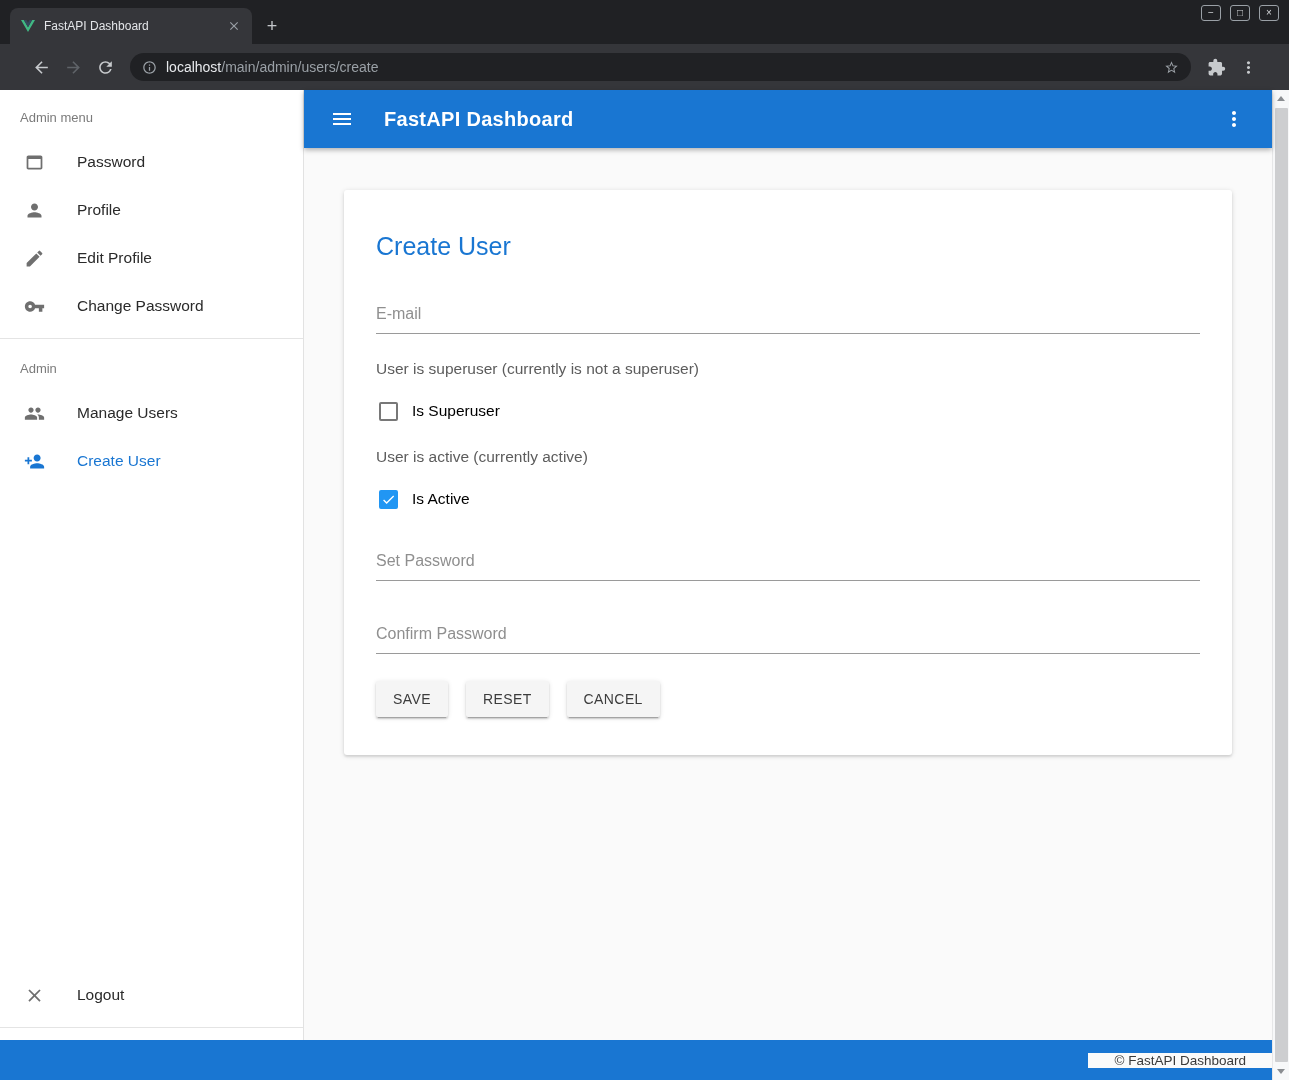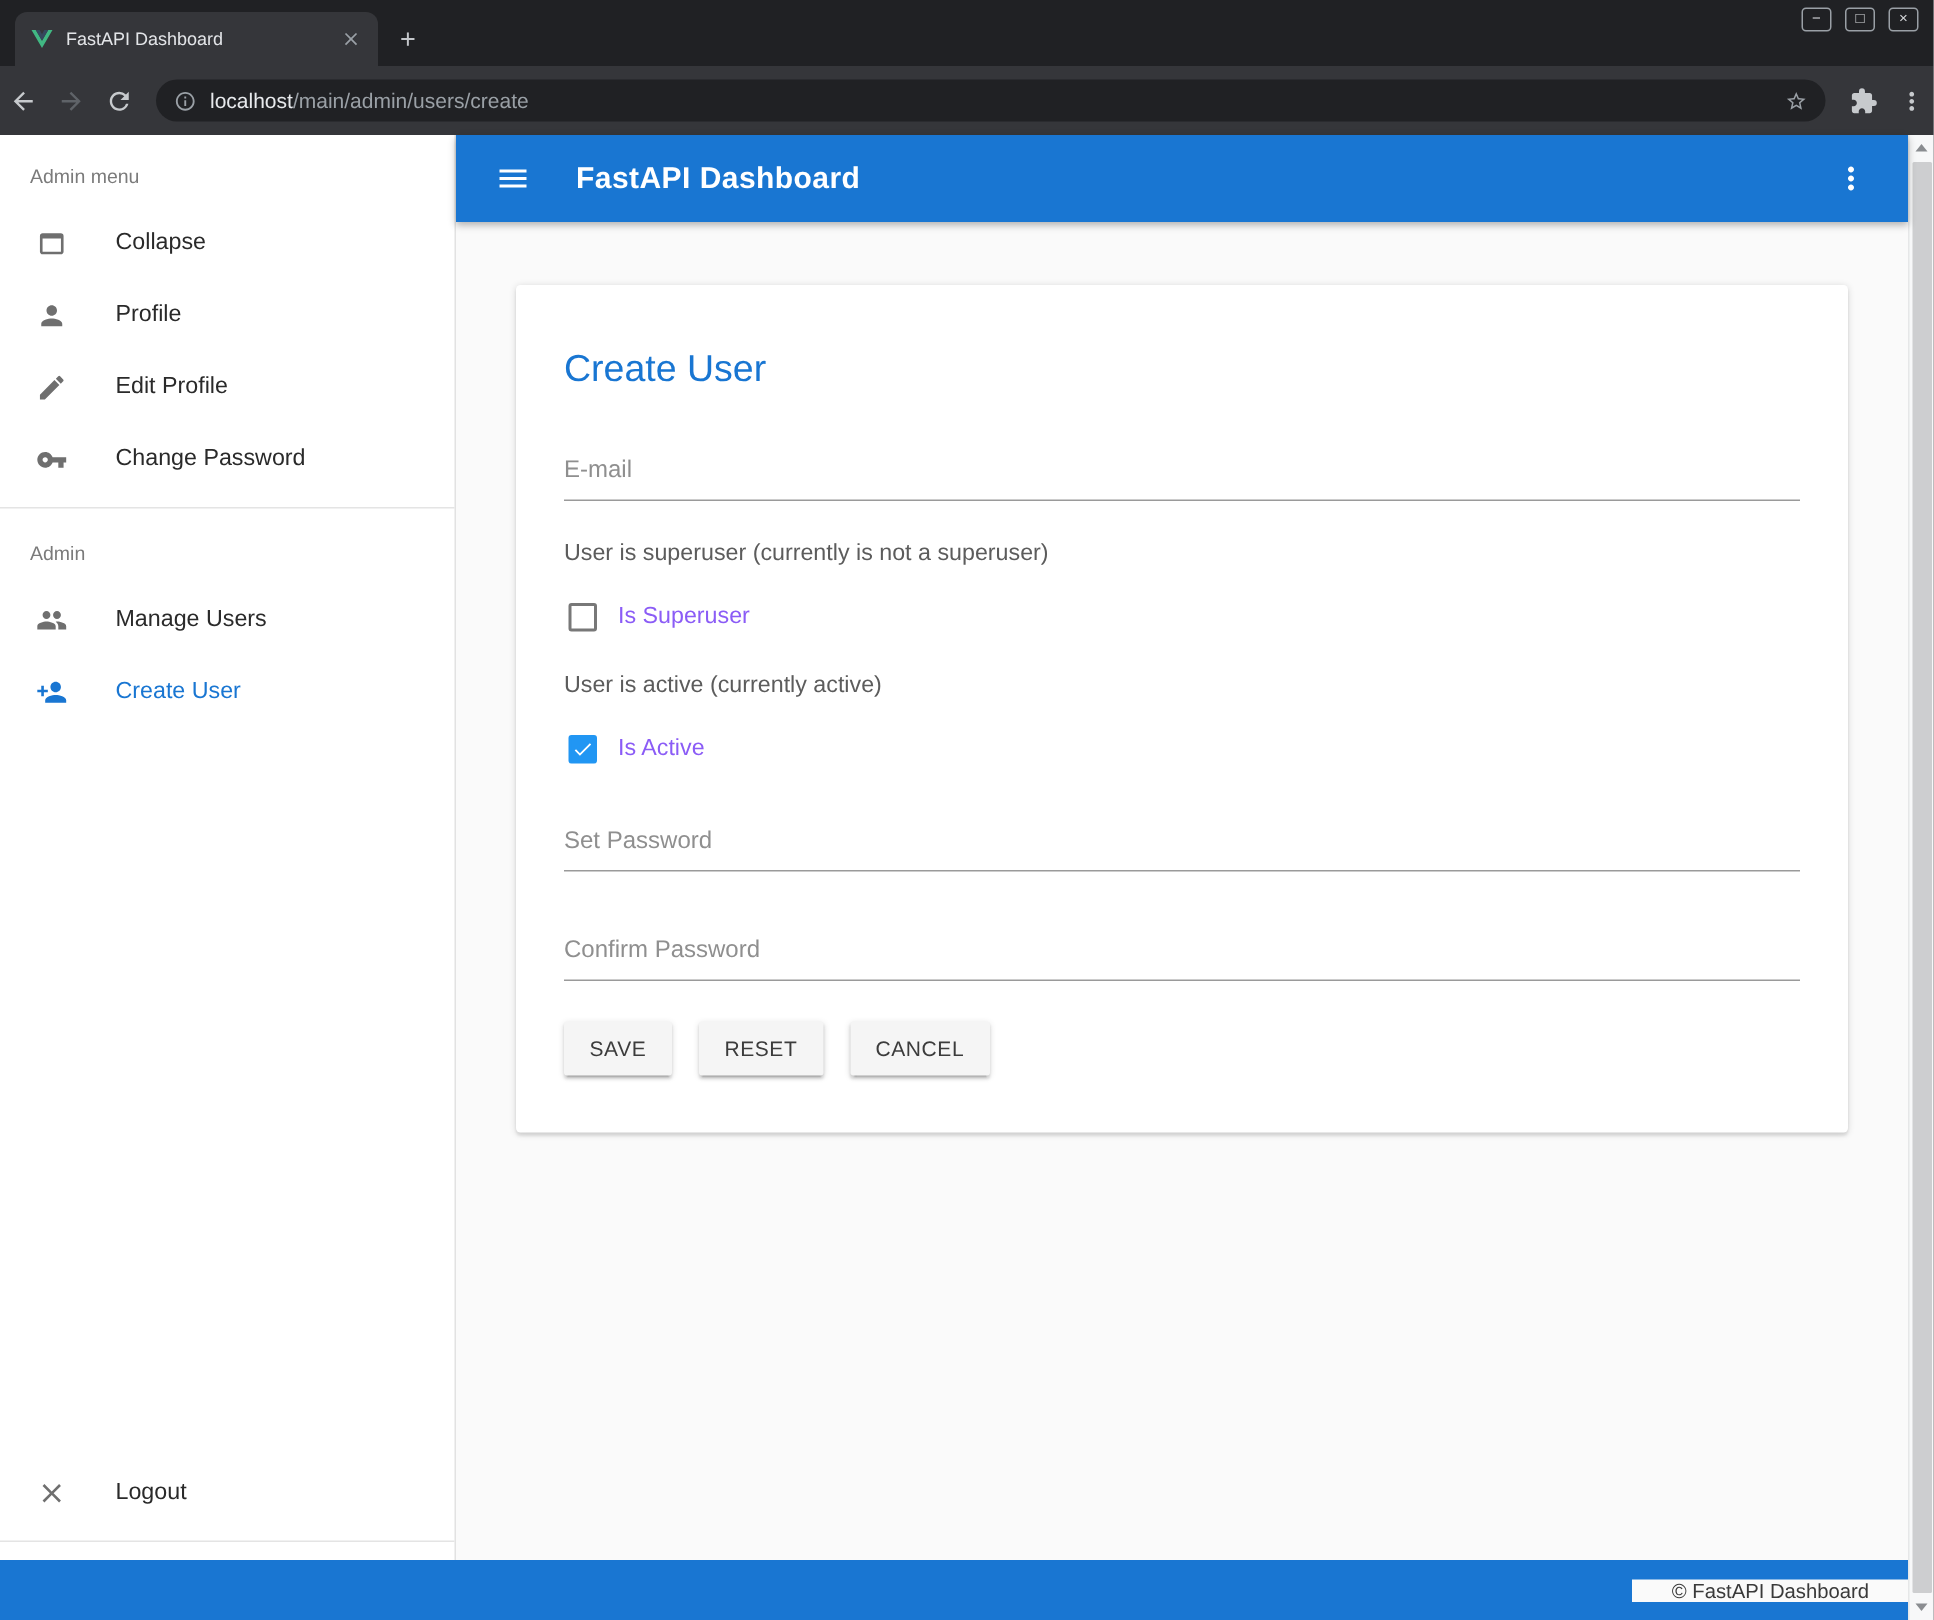--- a/index.html
+++ b/index.html
@@ -14,21 +14,21 @@
   .favicon { width: 16px; height: 16px; flex: none; display: flex; }
   .tab-title { color: #e3e5e8; font-size: 12px; flex: 1; white-space: nowrap; overflow: hidden; }
   .tab-close { color: #9aa0a6; width: 16px; height: 16px; display: flex; align-items: center; justify-content: center; }
   .tab-close svg { width: 14px; height: 14px; }
   .new-tab { color: #c4c7cb; font-size: 18px; width: 28px; height: 28px; margin: 0 0 4px 6px;
              display: flex; align-items: center; justify-content: center; border-radius: 50%; }
   .win-controls { position: absolute; right: 10px; top: 5px; display: flex; gap: 9px; }
   .winbtn { width: 20px; height: 16px; border: 1px solid #9aa0a6; border-radius: 3px; color: #d5d7da;
             font-size: 10px; line-height: 1; display: flex; align-items: center; justify-content: center; }
 
-  .toolbar { height: 46px; background: #35363a; display: flex; align-items: center; padding: 0 0; gap: 2px; flex: none; }
+  .toolbar { height: 46px; background: #35363a; display: flex; align-items: center; padding: 0 26px; gap: 2px; flex: none; }
   .tool-ic { width: 30px; height: 30px; display: flex; align-items: center; justify-content: center; color: #c7cacd; border-radius: 50%; flex: none; }
   .tool-ic svg { width: 19px; height: 19px; }
   .tool-ic.disabled { color: #5f6368; }
   .omnibox { flex: 1; height: 28px; background: #202124; border-radius: 14px; display: flex; align-items: center;
              padding: 0 12px; margin: 0 8px; gap: 9px; min-width: 0; }
   .omni-ic { color: #9aa0a6; display: flex; flex: none; }
   .omni-ic svg { width: 15px; height: 15px; }
   .url { flex: 1; font-size: 14px; color: #9aa0a6; white-space: nowrap; overflow: hidden; }
   .url .host { color: #e8eaed; }
 
@@ -69,21 +69,21 @@
   .field input::placeholder { color: #8f8f8f; opacity: 1; }
 
   .hint { margin-top: 26px; font-size: 15.5px; color: #5c5c5c; }
   .hint.second { margin-top: 24px; }
   .checkbox-row { display: flex; align-items: center; margin-top: 20px; height: 26px; gap: 14px; padding-left: 3px; cursor: pointer; }
   .cb { width: 19px; height: 19px; border: 2px solid #787878; border-radius: 2px; background: #fff;
         display: flex; align-items: center; justify-content: center; flex: none; }
   .cb svg { display: none; width: 15px; height: 15px; color: #fff; }
   .cb.checked { background: var(--cb-checked); border-color: var(--cb-checked); }
   .cb.checked svg { display: block; }
-  .cb-label { font-size: 15.5px; color: #8b5cf6; }
+  .cb-label { font-size: 15.5px; color: #000000; }
 
   .btn-row { margin-top: 27px; display: flex; gap: 18px; }
   .btn { height: 36px; padding: 0 17px; background: #f5f5f5; border: none; border-radius: 2px; cursor: pointer;
          font-size: 14px; font-weight: 500; color: #3c3c3c; letter-spacing: .4px; font-family: inherit;
          box-shadow: 0 3px 1px -2px rgba(0,0,0,.2), 0 2px 2px 0 rgba(0,0,0,.14), 0 1px 5px 0 rgba(0,0,0,.12); }
 
   
   .footer { height: 40px; background: var(--primary); display: flex; justify-content: flex-end; flex: none; align-items: center; }
   .footer-card { background: #fafafa; display: flex; align-items: center; padding: 0 26px; font-size: 13.5px; color: #3a3a3a; }
 
@@ -169,21 +169,21 @@
 
       <aside class="sidebar">
         <div class="subheader">Admin menu</div>
 
         <div class="nav-item">
           <span class="nav-ic">
             <svg viewBox="0 0 24 24" fill="currentColor">
                 <path d="M19 4H5c-1.1 0-2 .9-2 2v12c0 1.1.9 2 2 2h14c1.1 0 2-.9 2-2V6c0-1.1-.9-2-2-2zm0 14H5V8h14v10z"></path>
               </svg>
           </span>
-          <span class="nav-label">Collapse</span>
+          <span class="nav-label">Password</span>
         </div>
 
         <div class="nav-item">
           <span class="nav-ic">
             <svg viewBox="0 0 24 24" fill="currentColor">
                 <path d="M12 12c2.21 0 4-1.79 4-4s-1.79-4-4-4-4 1.79-4 4 1.79 4 4 4zm0 2c-2.67 0-8 1.34-8 4v2h16v-2c0-2.66-5.33-4-8-4z"></path>
               </svg>
           </span>
           <span class="nav-label">Profile</span>
         </div>

